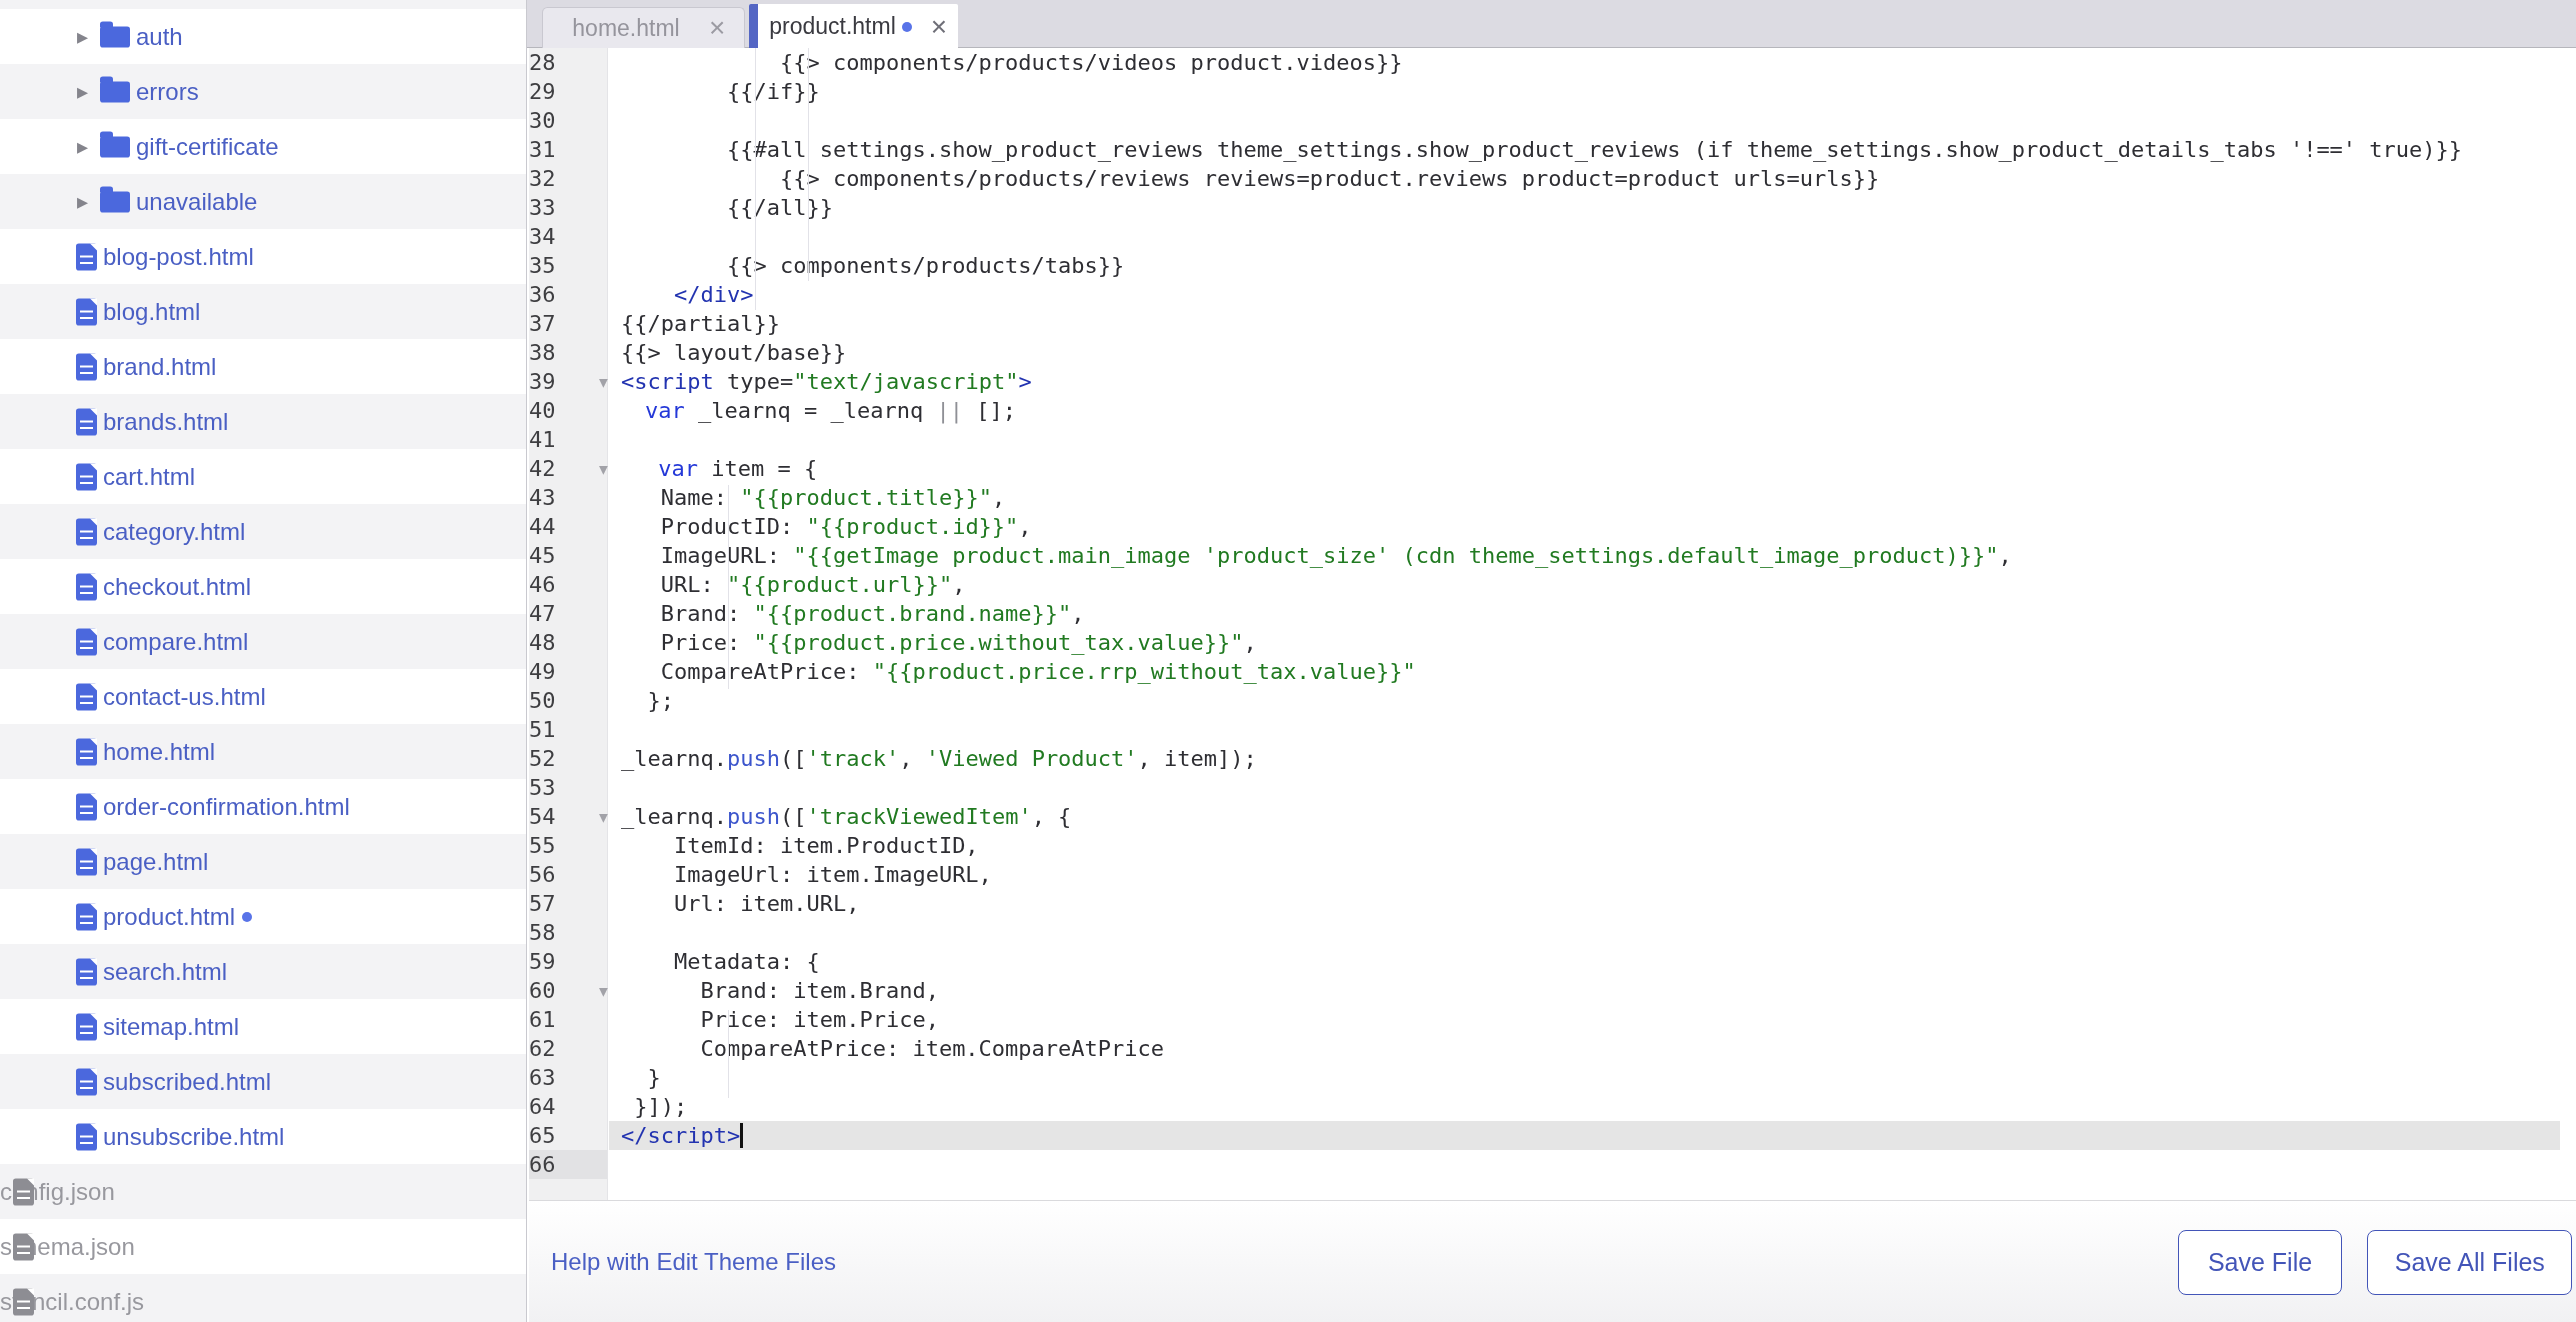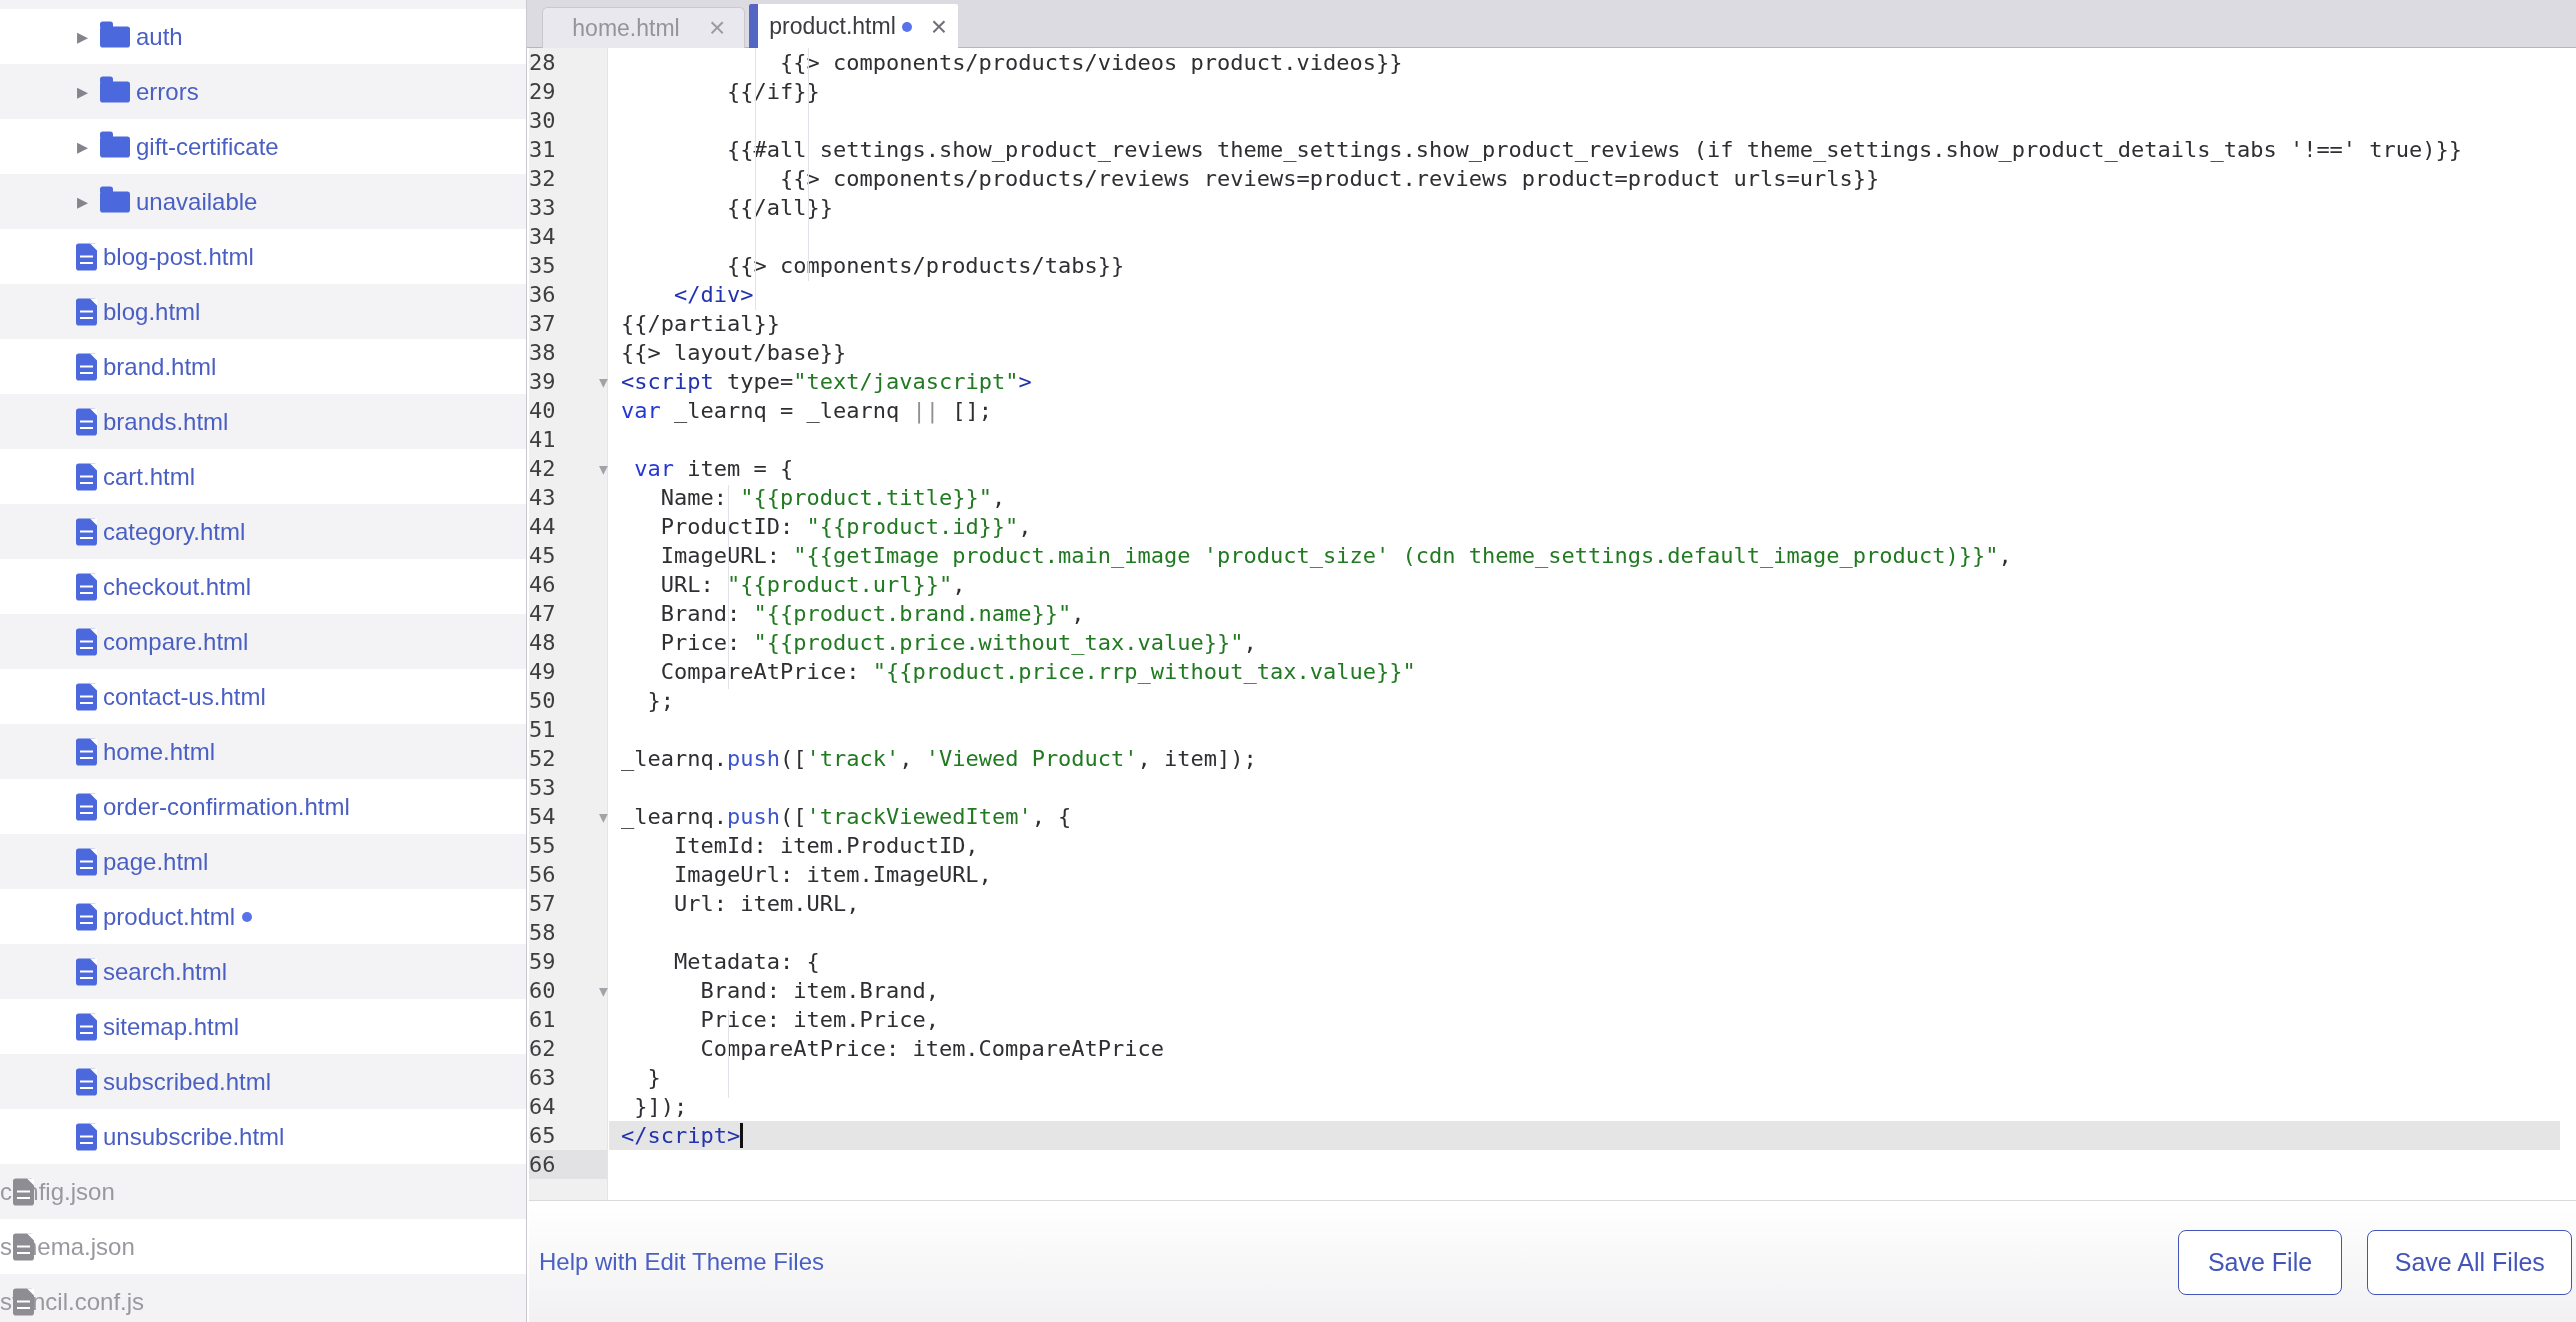--- a/index.html
+++ b/index.html
@@ -58,32 +58,32 @@
     font-family:"DejaVu Sans Mono", monospace; font-size:22px; color:#3e3e41; }
   .gl.active { background:#e2e2e4; }
   .fold { position:absolute; right:-0.9px; top:0.9px; color:#a2a2a8; font-size:17.5px;
     font-family:"DejaVu Sans", sans-serif; }
   #code { position:absolute; left:80px; top:0; right:16px; height:1152px; }
   .cl { position:relative; height:29px; line-height:29px; white-space:pre;
     font-family:"DejaVu Sans Mono", monospace; font-size:22px; color:#2e2e33; padding-left:12px; }
   .cl.active { background:#e5e5e5; }
   .tok-p { color:#2e2e33; }
   .tok-t { color:#2233b0; }
-  .tok-k { color:#2438d8; }
+  .tok-k { color:#2438d8;margin-left:24px; }
   .tok-m { color:#3c55cc; }
   .tok-s { color:#217a21; }
   .tok-o { color:#8f9096; }
   #cursor { display:inline-block; width:2.8px; height:25px; background:#111;
     vertical-align:-4.6px; }
   .iguide { position:absolute; width:0.9px; background:#e2e2e8; }
 
   
   #footer { position:absolute; left:529px; top:1200px; width:2047px; height:122px;
     background:linear-gradient(#ffffff, #f1f1f3); border-top:0.9px solid #dadadd; }
-  #help-link { position:absolute; left:10px; top:50%; transform:translateY(-50%);
+  #help-link { position:absolute; left:22px; top:50%; transform:translateY(-50%);
     font-size:24px; color:#4a5fc4; cursor:pointer; }
   .btn { position:absolute; top:29px; height:65px; background:#fff; border:1.8px solid #4355b8;
     border-radius:8px; color:#4355b8; font-size:25px; font-family:"Liberation Sans", sans-serif;
     cursor:pointer; }
   #btn-save { right:234px; width:164px; }
   #btn-save-all { right:3.7px; width:205px; }
 </style>
 </head>
 <body>
 

